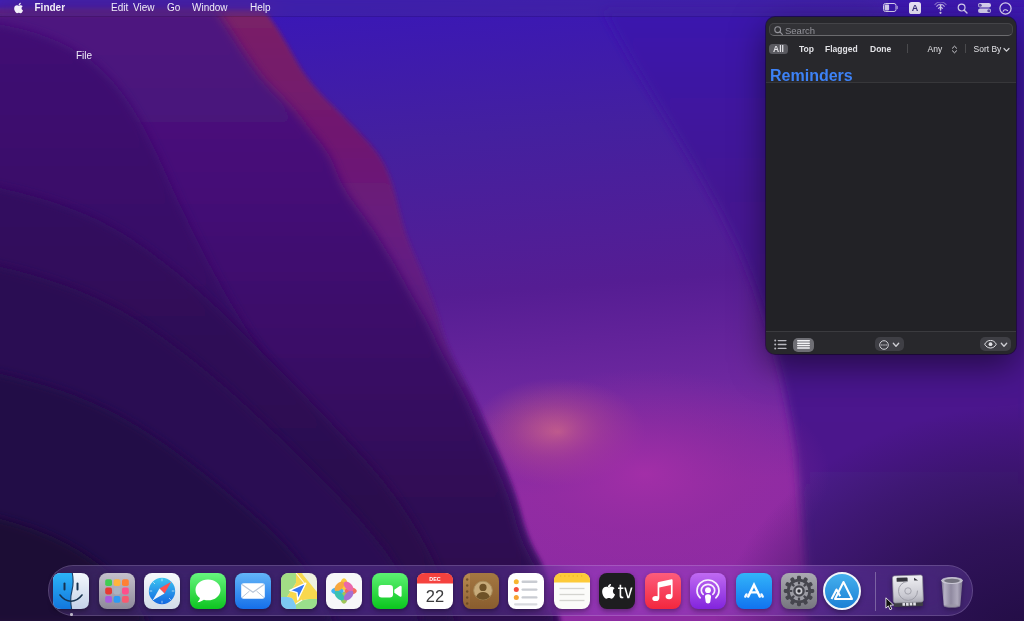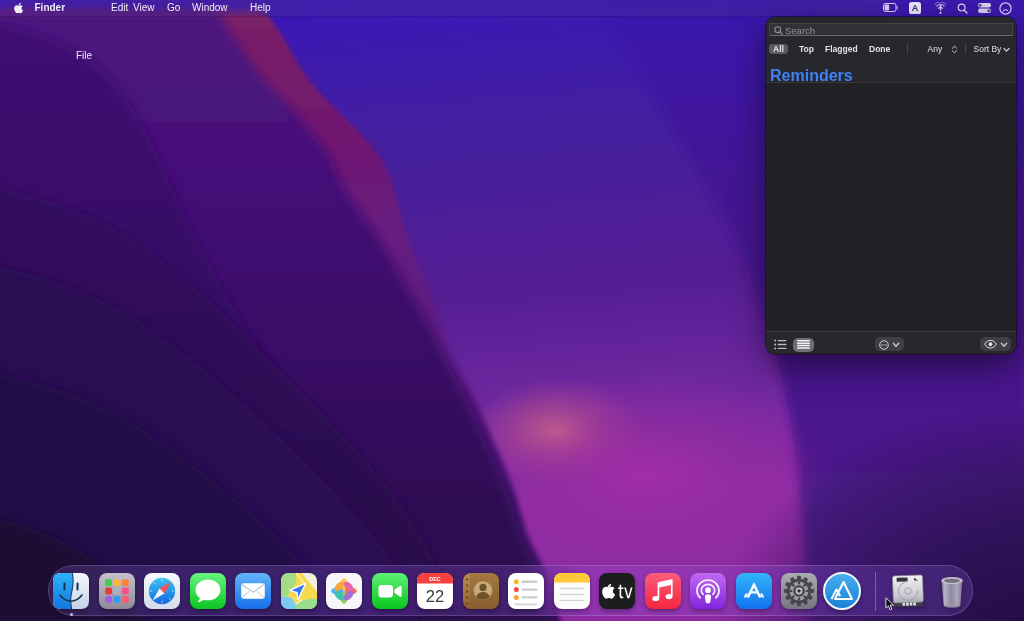--- a/index.html
+++ b/index.html
@@ -14,21 +14,21 @@
   
   #panel{position:absolute;left:766px;top:17px;width:250px;height:337px;
     background:#222226;border-radius:9px;
     box-shadow:0 12px 34px rgba(0,0,0,0.5),0 0 0 1px rgba(0,0,0,0.4);}
   #panel .hdr{position:absolute;left:0;top:0;width:250px;height:66px;background:#28282c;
     border-radius:9px 9px 0 0;border-bottom:1px solid rgba(255,255,255,0.07);box-sizing:border-box;}
   #panel .ftr{position:absolute;left:0;top:314px;width:250px;height:23px;background:#28282c;
     border-radius:0 0 9px 9px;border-top:1px solid rgba(255,255,255,0.09);box-sizing:border-box;}
   #searchf{position:absolute;left:3px;top:6px;width:244px;height:13px;box-sizing:border-box;
     background:rgba(255,255,255,0.05);border:1px solid rgba(255,255,255,0.09);
-    border-bottom-color:rgba(255,255,255,0.28);border-radius:0;}
+    border-bottom-color:rgba(255,255,255,0.28);border-radius:5px;}
   #searchf .ph{position:absolute;left:15px;top:1px;font-size:9.5px;color:#93939a;}
   .tabs{position:absolute;left:0;top:26.5px;width:250px;height:10px;font-size:8.5px;color:#e2e2e6;}
   .tabs span{position:absolute;top:0;line-height:10px;}
   .tabs .sel{background:#5a5a60;border-radius:3.5px;padding:0 4px;left:3px;font-weight:bold;}
   .tseg{font-weight:bold;}
   .vsep{position:absolute;top:1px;width:1px;height:9px;background:rgba(255,255,255,0.16);}
   #remtitle{position:absolute;left:4px;top:49.5px;font-size:16px;font-weight:bold;color:#3d82f6;}
   .tbtn{position:absolute;top:320px;height:14px;background:#3f3f45;border-radius:5px;}
   
   #dock{position:absolute;left:48px;top:565px;width:925px;height:51px;border-radius:25px;
@@ -169,21 +169,21 @@
     <svg class="abs" style="left:4px;top:2px" width="9" height="9" viewBox="0 0 9 9">
       <circle cx="3.7" cy="3.7" r="2.9" fill="none" stroke="#93939a" stroke-width="1.1"></circle>
       <path d="M5.9,5.9 L8.3,8.3" stroke="#93939a" stroke-width="1.2" stroke-linecap="round"></path>
     </svg>
     <span class="ph">Search</span>
   </div>
   <div class="tabs">
     <span class="sel">All</span>
     <span class="tseg" style="left:33px;">Top</span>
     <span class="tseg" style="left:59px;">Flagged</span>
-    <span class="tseg" style="left:103px;">Done</span>
+    <span class="tseg" style="left:92px;padding-left:12px;">Done</span>
     <span class="vsep" style="left:141px;"></span>
     <span class="tseg" style="left:161.5px;font-weight:400;">Any</span>
     <svg class="abs" style="left:185px;top:1px" width="7" height="9" viewBox="0 0 7 9">
       <path d="M1.4,3.2 L3.5,1.2 L5.6,3.2 M1.4,5.8 L3.5,7.8 L5.6,5.8" fill="none" stroke="#cfcfd4" stroke-width="1" stroke-linecap="round" stroke-linejoin="round"></path>
     </svg>
     <span class="vsep" style="left:199px;"></span>
     <span class="tseg" style="left:207.5px;font-weight:400;">Sort By</span>
     <svg class="abs" style="left:237px;top:3px" width="7" height="6" viewBox="0 0 7 6">
       <path d="M1,1.5 L3.5,4.2 L6,1.5" fill="none" stroke="#cfcfd4" stroke-width="1.2" stroke-linecap="round" stroke-linejoin="round"></path>
     </svg>

